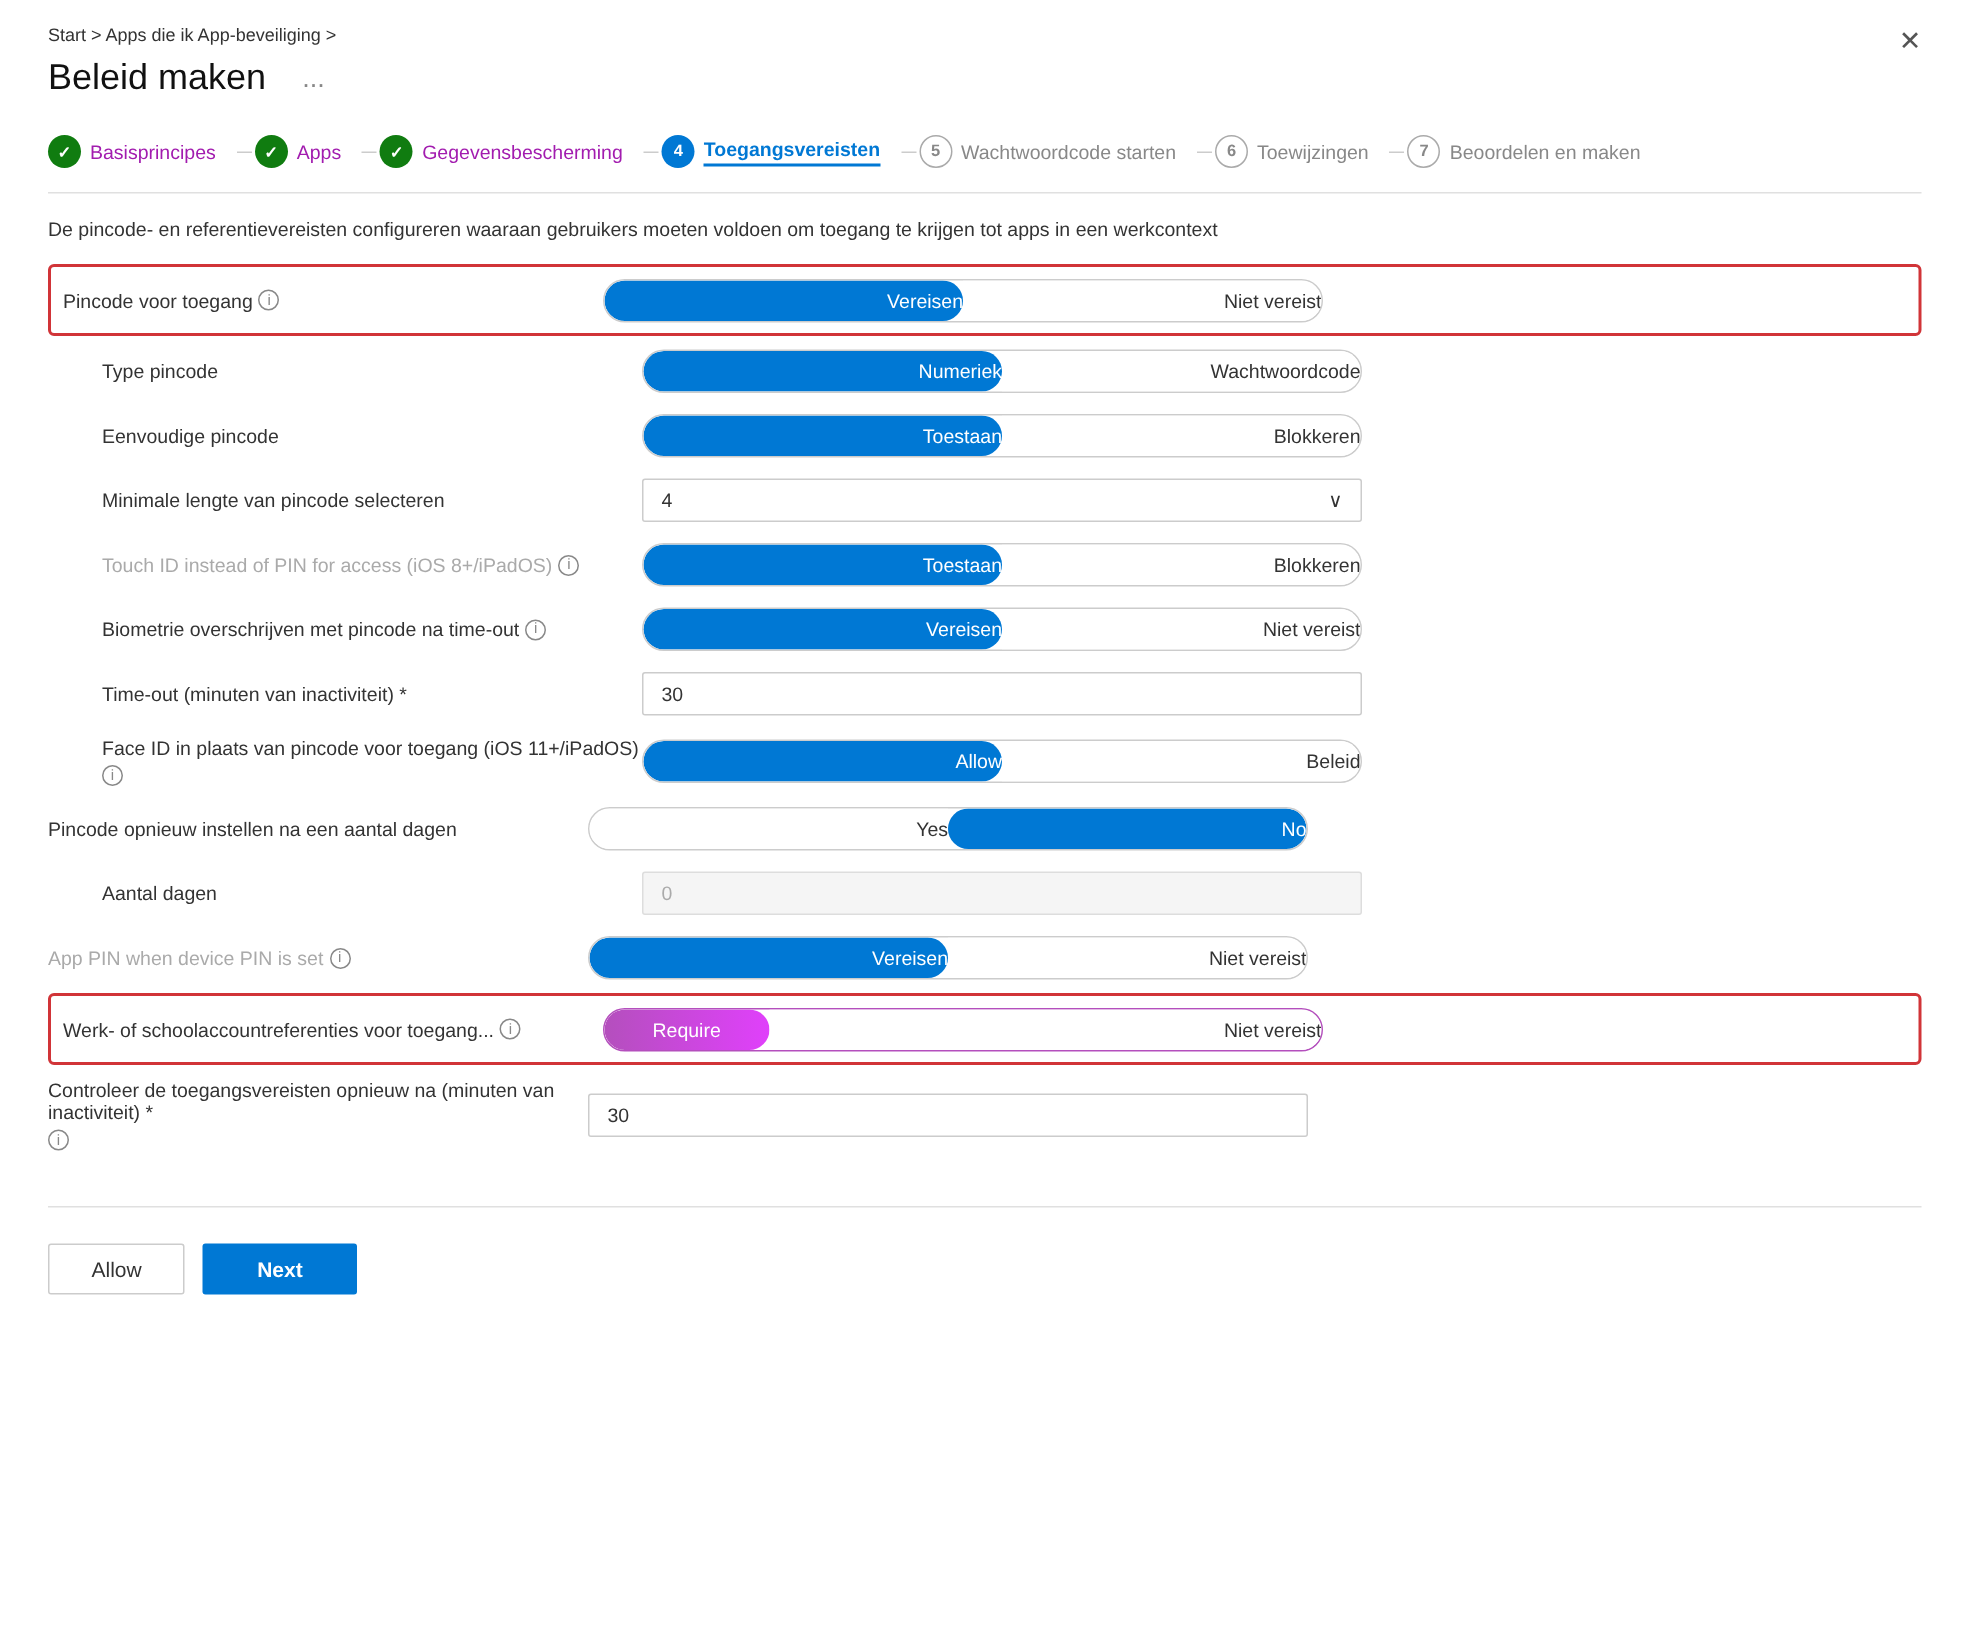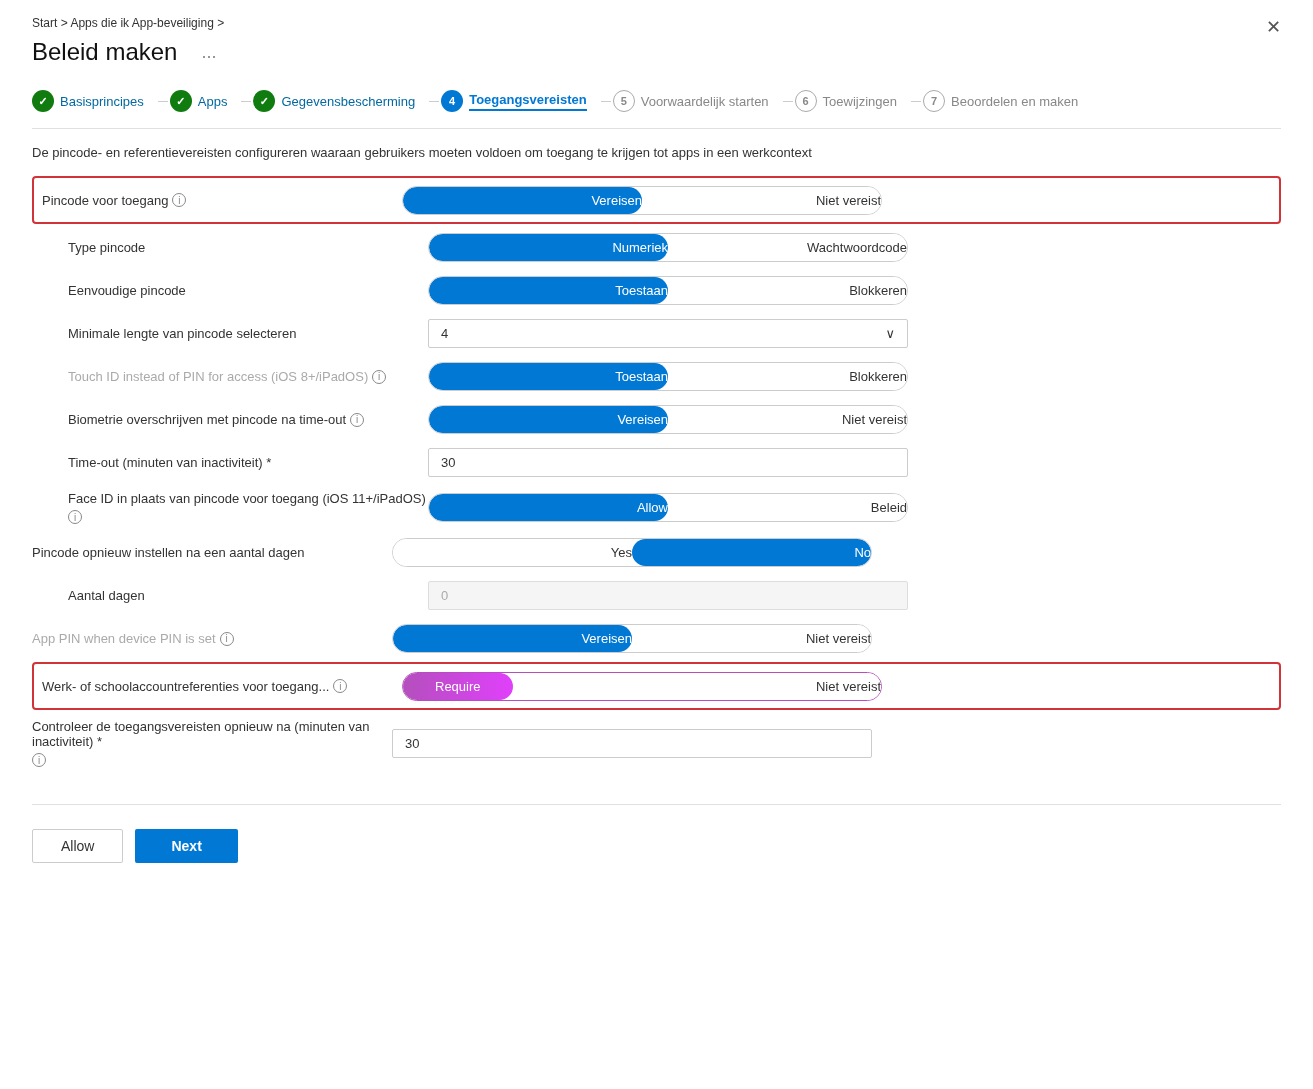--- a/index.html
+++ b/index.html
@@ -90,21 +90,21 @@
     .step-label {
       font-size: 13px;
     }
     .step-label.active {
       color: #0078d4;
       font-weight: 600;
       border-bottom: 2px solid #0078d4;
       padding-bottom: 2px;
     }
     .step-label.completed {
-      color: #0369a1;
+      color: #a21caf;
     }
     .step-label.inactive {
       color: #888;
     }
     .step-separator {
       width: 10px;
       height: 1px;
       background: #ccc;
       margin: 0 2px;
     }
@@ -300,21 +300,21 @@
     <div class="step-separator"></div>
 
     <div class="step">
       <div class="step-circle active">4</div>
       <span class="step-label active">Toegangsvereisten</span>
     </div>
     <div class="step-separator"></div>
 
     <div class="step">
       <div class="step-circle inactive">5</div>
-      <span class="step-label inactive">Voorwaardelijk starten</span>
+      <span class="step-label inactive">Wachtwoordcode starten</span>
     </div>
     <div class="step-separator"></div>
 
     <div class="step">
       <div class="step-circle inactive">6</div>
       <span class="step-label inactive">Toewijzingen</span>
     </div>
     <div class="step-separator"></div>
 
     <div class="step">

